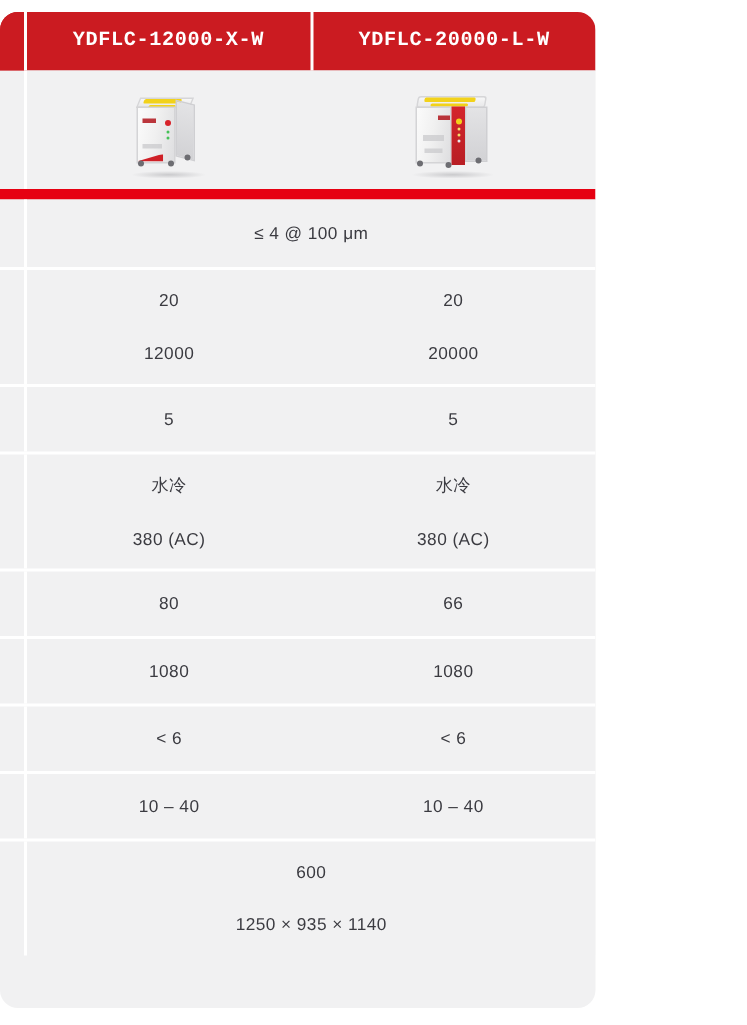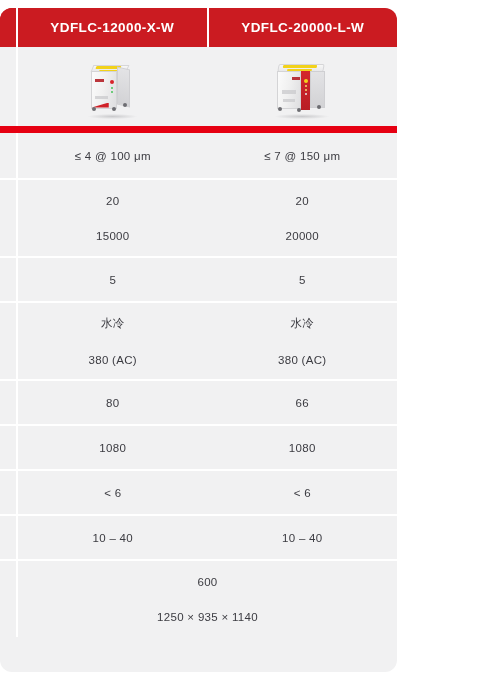--- a/index.html
+++ b/index.html
@@ -30,20 +30,21 @@
     background:#f1f1f2;
     border-radius:12px 12px 12px 12px;
     overflow:hidden;
   }
 
   
   .thead {
     display:flex;
     height:39px;
     background:#cb1b21;
+    font-family:Liberation Mono, monospace;
   }
   .th-label {
     width:18px;
     flex:0 0 18px;
     background:#cb1b21;
     border-right:2px solid #ffffff;
   }
   .th-col {
     flex:1 1 0;
     display:flex;
@@ -257,29 +258,26 @@
     </div>
 
     <div class="accent-bar"></div>
 
     <div class="tbody">
         <div class="row h-1">
           <div class="row-label"></div>
           <div class="cell">
             <span class="line">≤ 4 @ 100 μm</span>
           </div>
-          <div class="cell">
-            <span class="line">≤ 7 @ 150 μm</span>
-          </div>
         </div>
         <div class="row h-2">
           <div class="row-label"></div>
           <div class="cell">
             <span class="line">20</span>
-            <span class="line">15000</span>
+            <span class="line">12000</span>
           </div>
           <div class="cell">
             <span class="line">20</span>
             <span class="line">20000</span>
           </div>
         </div>
         <div class="row h-1">
           <div class="row-label"></div>
           <div class="cell">
             <span class="line">5</span>

